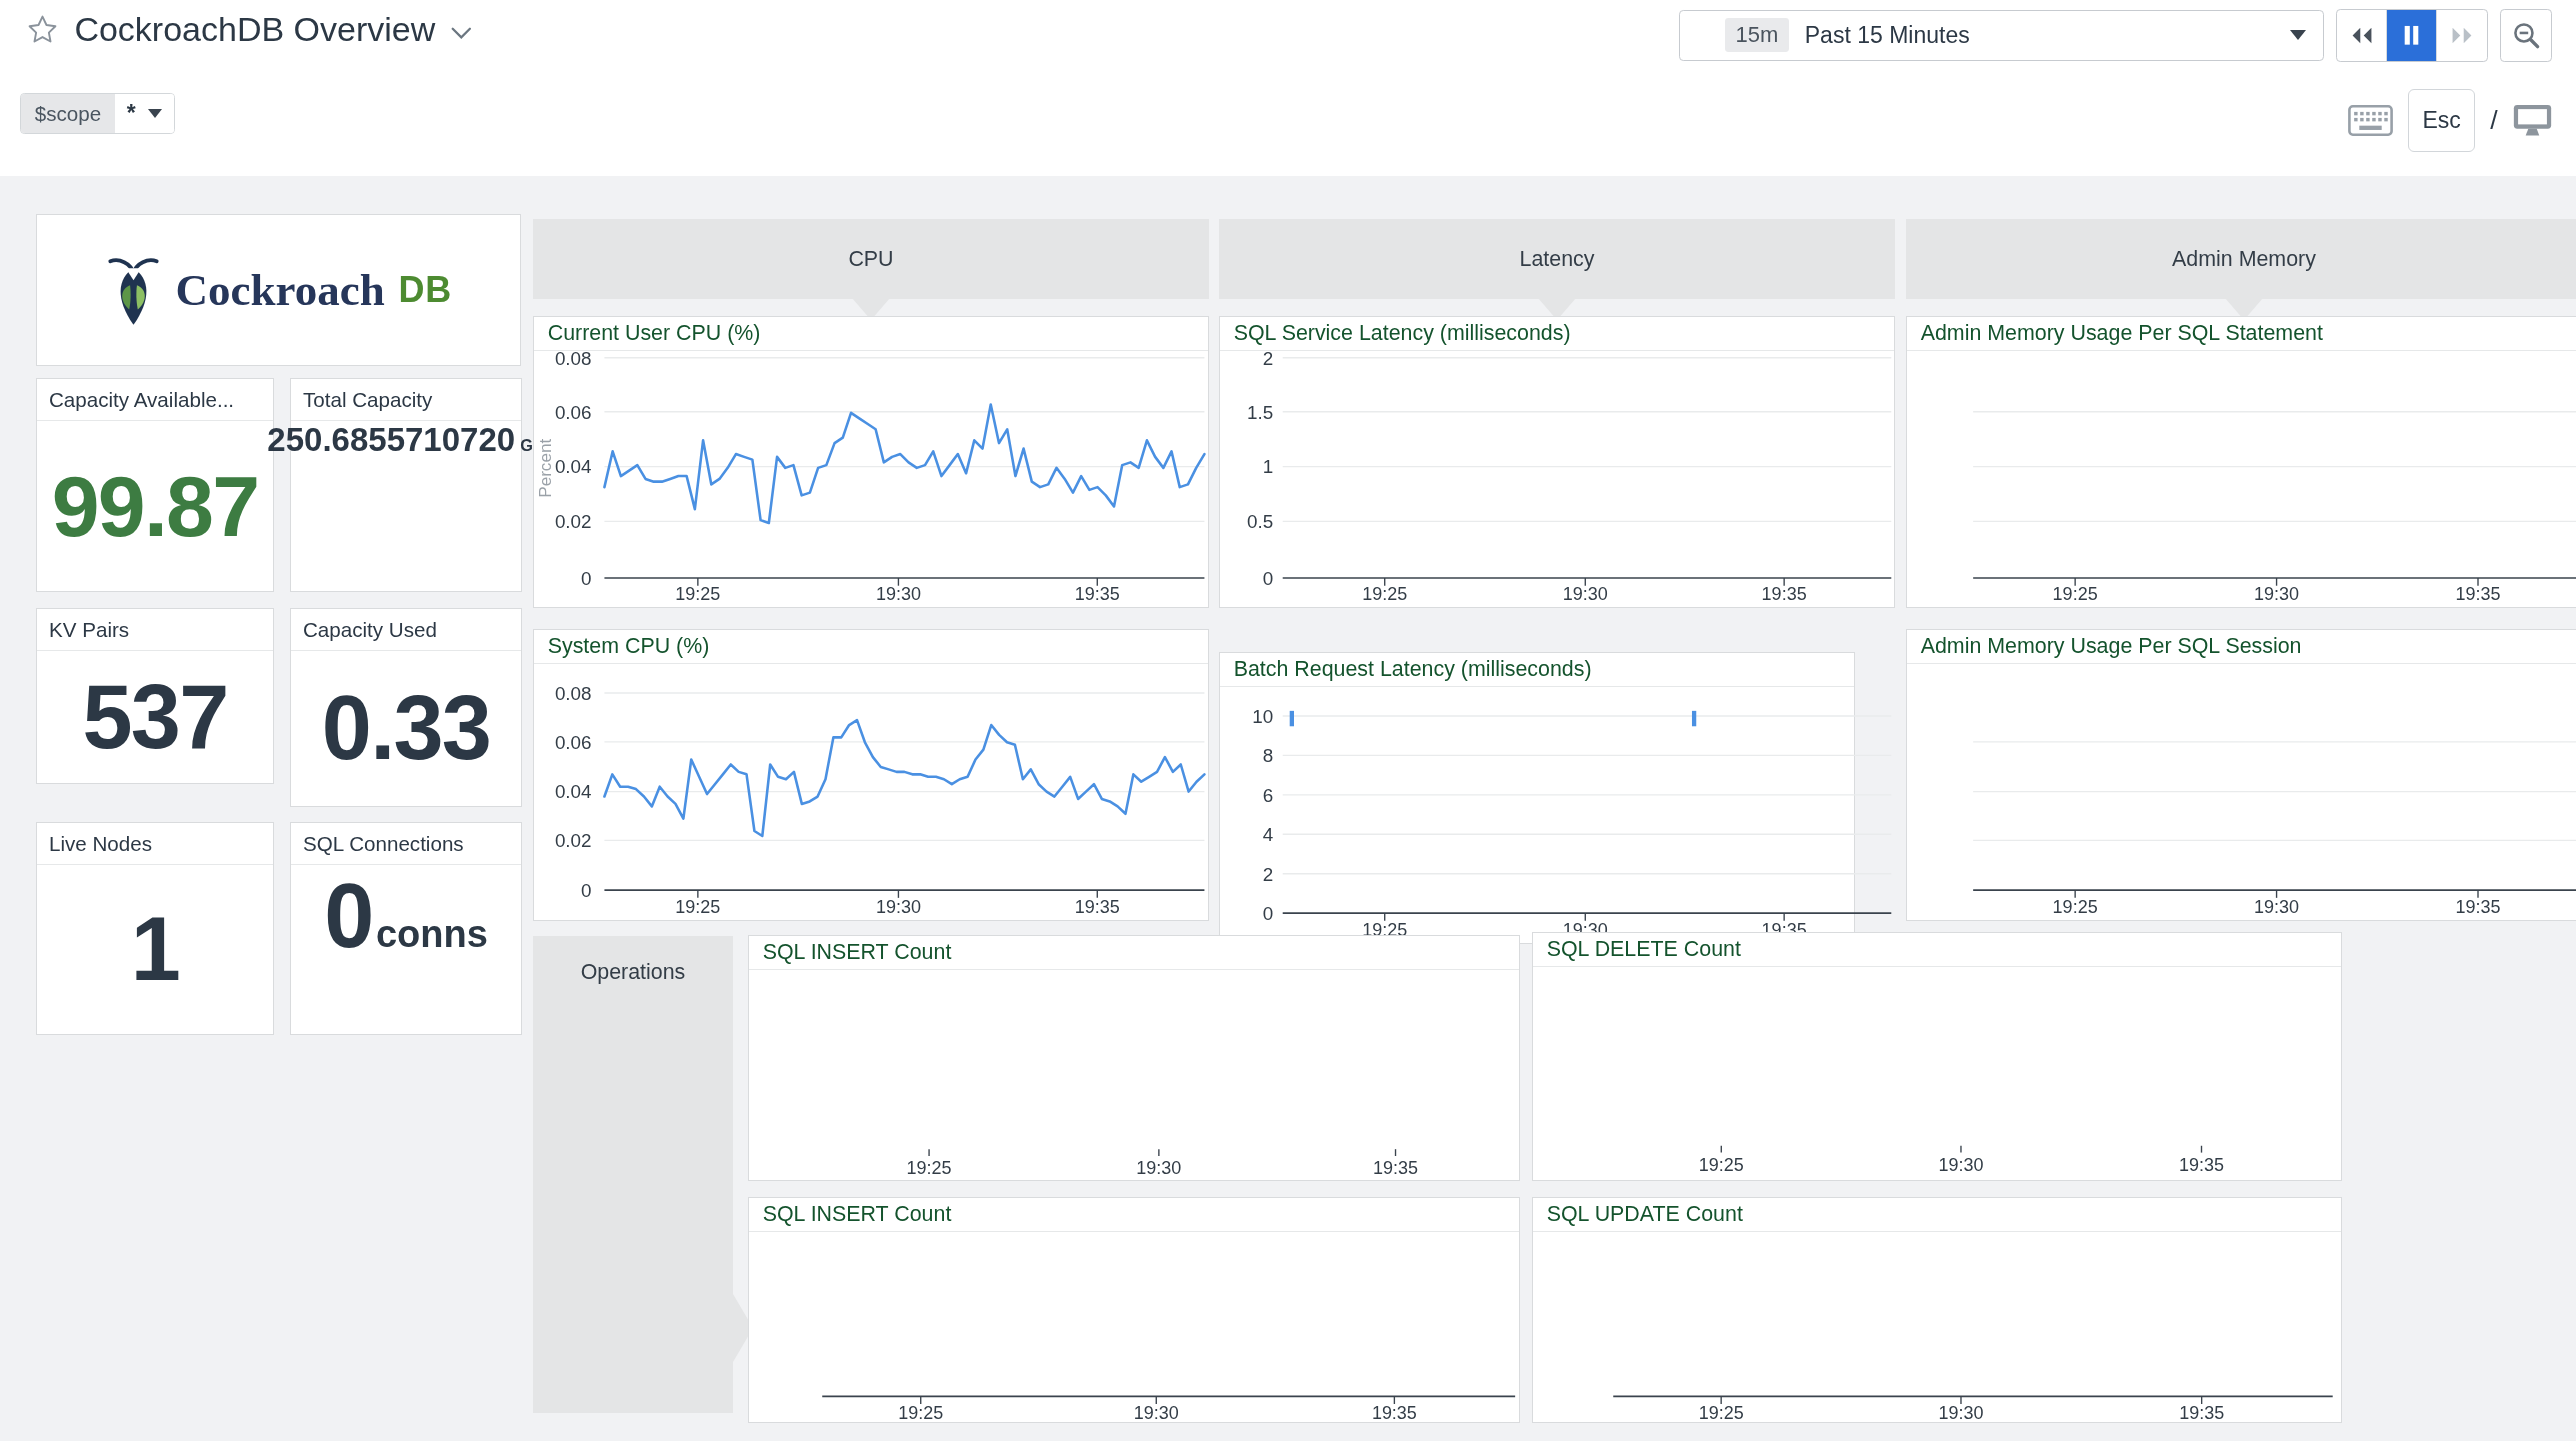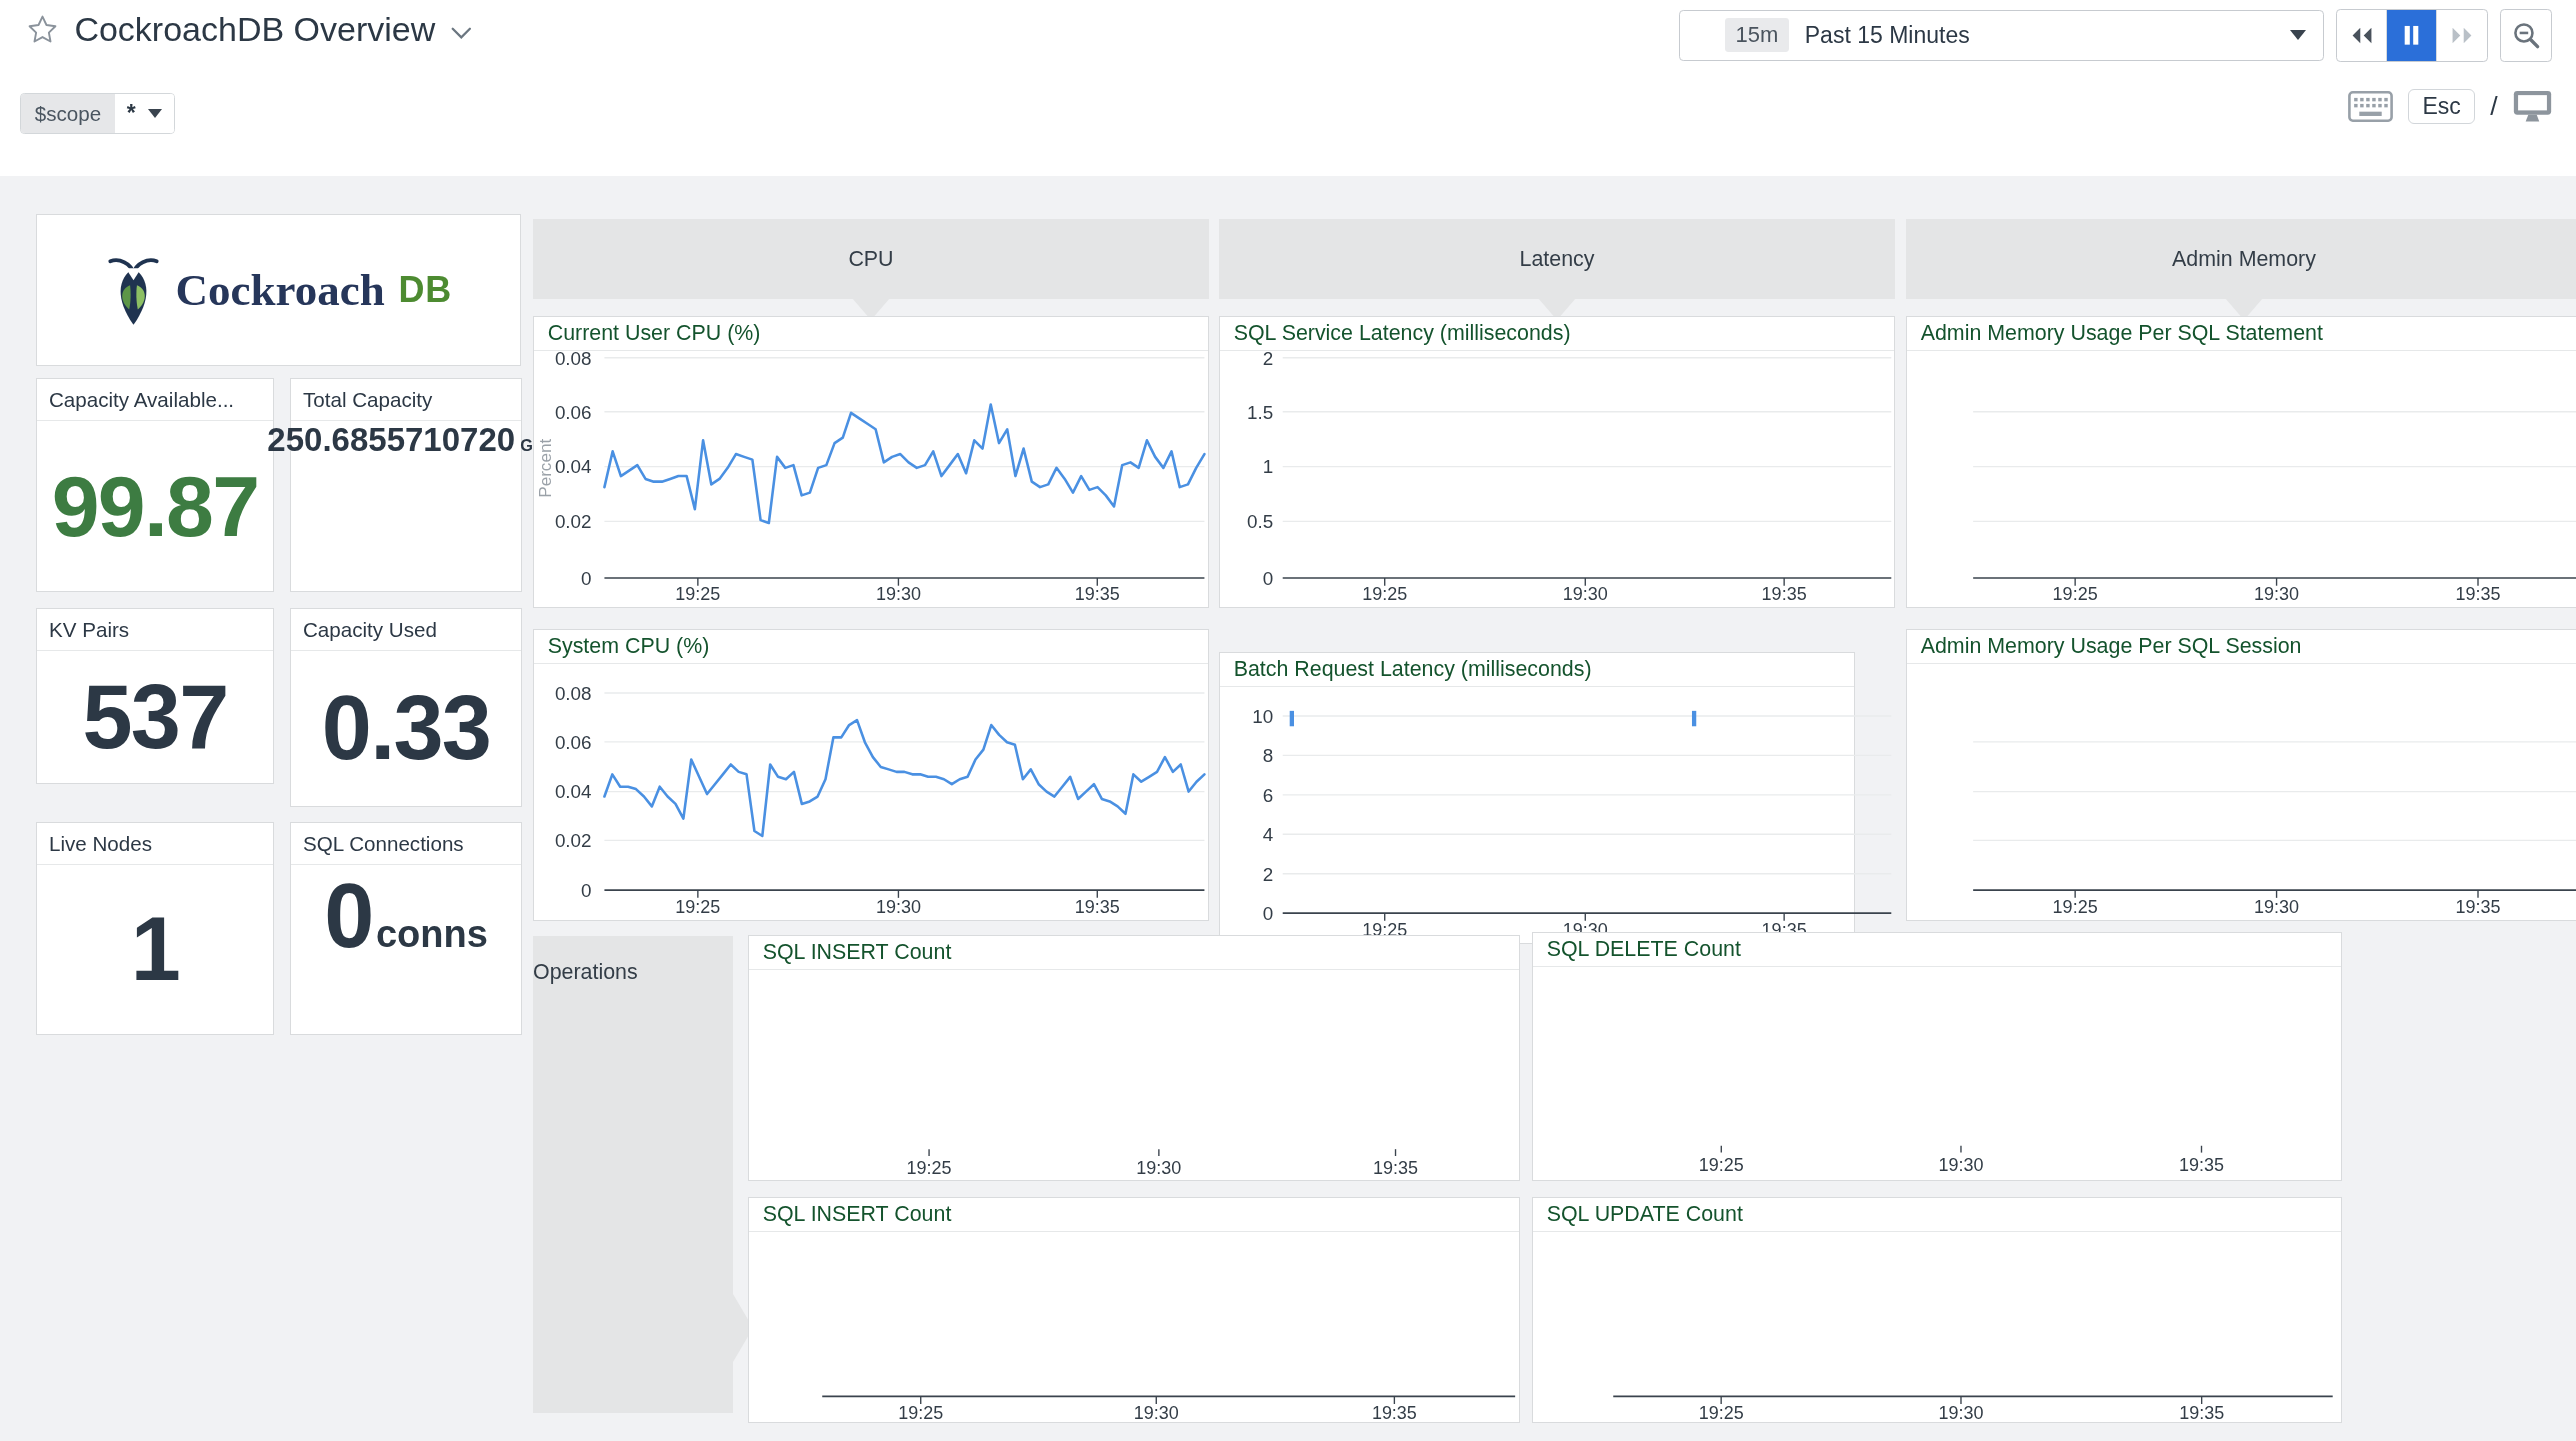--- a/index.html
+++ b/index.html
@@ -29,21 +29,21 @@
   
   .scopebar{position:absolute;left:20px;top:93px;display:flex;height:39px;
             border:0.9px solid #d3d7da;border-radius:4.3px;overflow:hidden;}
   .scope-var{background:#e6e7e9;color:#4a5560;font-size:20.6px;line-height:39px;padding:0 13.7px;}
   .scope-val{background:#fff;display:flex;align-items:center;gap:12px;padding:0 12px;}
   .scope-star{font-size:23px;font-weight:bold;color:#2c3845;}
   .caret-sm{width:0;height:0;border-left:7.7px solid transparent;border-right:7.7px solid transparent;
             border-top:9.4px solid #39434e;}
   .kbd-row{position:absolute;right:24px;top:89px;display:flex;align-items:center;gap:15.4px;}
   .keycap{border:1.7px solid #d2d6da;border-radius:6px;background:#fff;font-size:23px;
-          padding:3px 13px;color:#2c3845;}
+          padding:17px 13px;color:#2c3845;}
   .slash{font-size:26.6px;color:#2c3845;}
   
   .card{position:absolute;background:#fff;border:0.9px solid #d9dbdd;box-sizing:border-box;}
   .stat-title{height:41px;line-height:41px;padding-left:12px;font-size:20.6px;
               border-bottom:0.9px solid #e6e8e9;color:#2c3845;white-space:nowrap;overflow:hidden;}
   .stat-body{position:absolute;left:0;right:0;top:42px;bottom:0;display:flex;
              align-items:center;justify-content:center;}
   .v-huge{font-size:90px;font-weight:bold;color:#2c3845;letter-spacing:-1.7px;}
   .v-green{font-size:86px;font-weight:bold;color:#3d7c42;letter-spacing:-1.7px;}
   .v-med{font-size:33px;font-weight:bold;color:#2c3845;}
@@ -56,21 +56,21 @@
   .logo-text{font-family:"Liberation Serif", serif;font-weight:bold;font-size:45px;color:#26365a;text-align:right;}
   .logo-db{font-family:"Liberation Sans", sans-serif;font-weight:bold;font-size:36px;color:#4d8b31;letter-spacing:0.9px;}
   
   .group-hdr{position:absolute;height:80px;background:#e4e5e6;display:flex;
              align-items:center;justify-content:center;font-size:21.4px;color:#333d47;}
   .notch-down{position:absolute;width:0;height:0;border-left:19px solid transparent;
               border-right:19px solid transparent;border-top:22px solid #e4e5e6;}
   .notch-right{position:absolute;width:0;height:0;border-top:34px solid transparent;
                border-bottom:34px solid transparent;border-left:20.6px solid #e4e5e6;}
   .ops-box{position:absolute;left:533px;top:936px;width:200px;height:477px;background:#e4e5e6;}
-  .ops-label{text-align:left;margin-top:24px;font-size:21.4px;color:#333d47;}
+  .ops-label{text-align:center;margin-top:24px;font-size:21.4px;color:#333d47;}
   
   .chart-title{height:33px;line-height:33px;padding-left:13.7px;font-size:21.4px;
                border-bottom:0.9px solid #e6e8e9;color:#14532d;white-space:nowrap;overflow:hidden;}
   svg.plot{position:absolute;left:0;top:33px;}
 </style>
 </head>
 <body>
 
 <div class="header-strip"></div>
 

